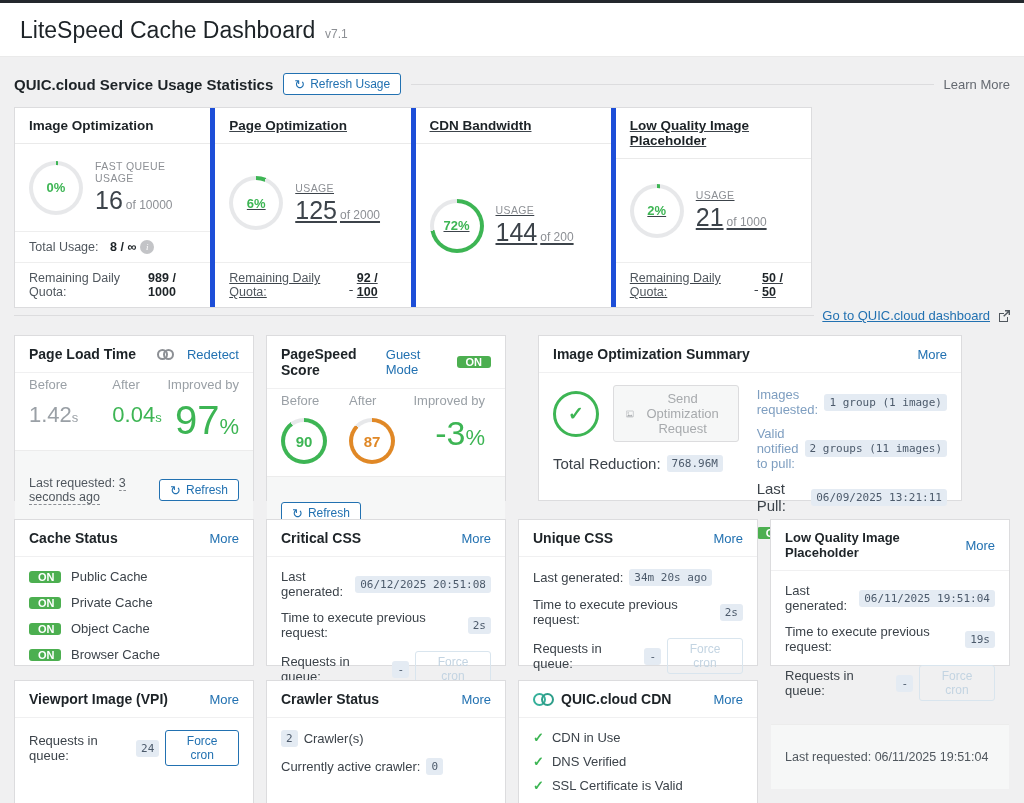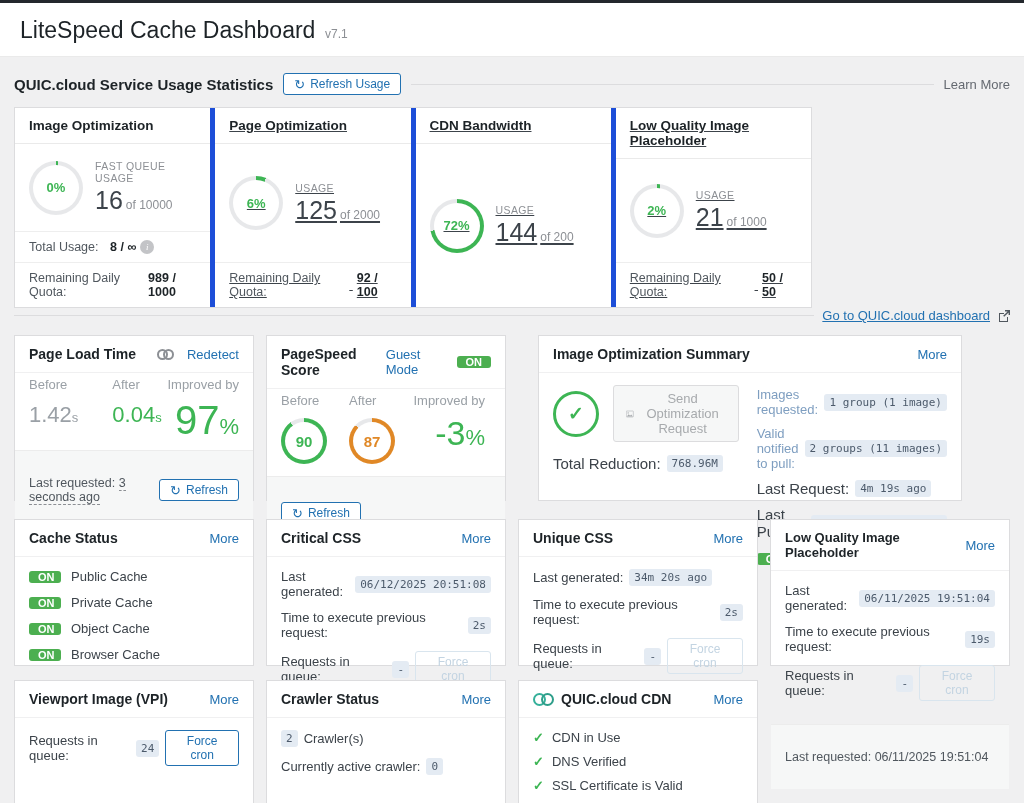--- a/index.html
+++ b/index.html
@@ -305,24 +305,20 @@
         <div class="ios-right">
           <div class="row">
               <span class="teal">Images requested:</span>
               <span class="chip">1 group (1 image)</span>
             </div>
           <div class="row">
               <span class="teal">Valid notified to pull:</span>
               <span class="chip">2 groups (11 images)</span>
             </div>
           <div class="row">
-              <span class="plain-lbl">Last Request:</span>
-              <span class="chip">4m 19s ago</span>
-            </div>
-          <div class="row">
               <span class="plain-lbl">Last Pull:</span>
               <span class="chip">06/09/2025 13:21:11</span>
             </div>
           <div class="cron-row">
             <span class="on-badge">ON</span>
             <a href="#" class="cron-link">Auto Request Cron</a>
           </div>
         </div>
       </div>
     </div>

